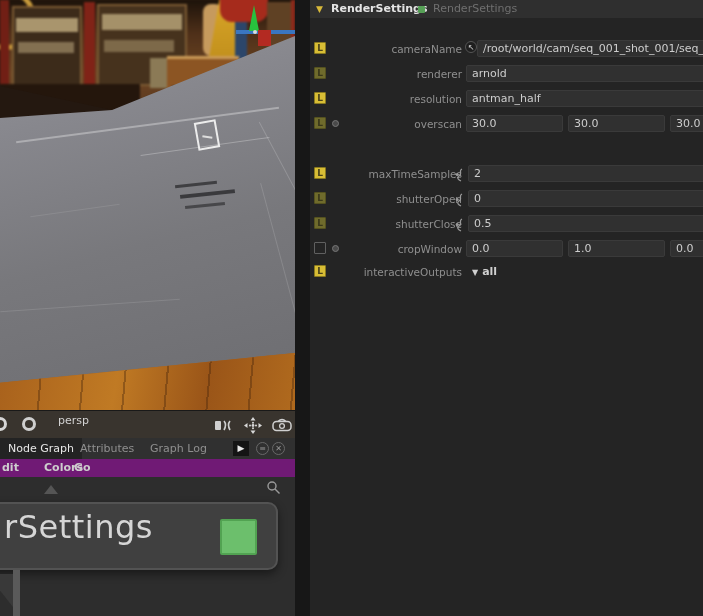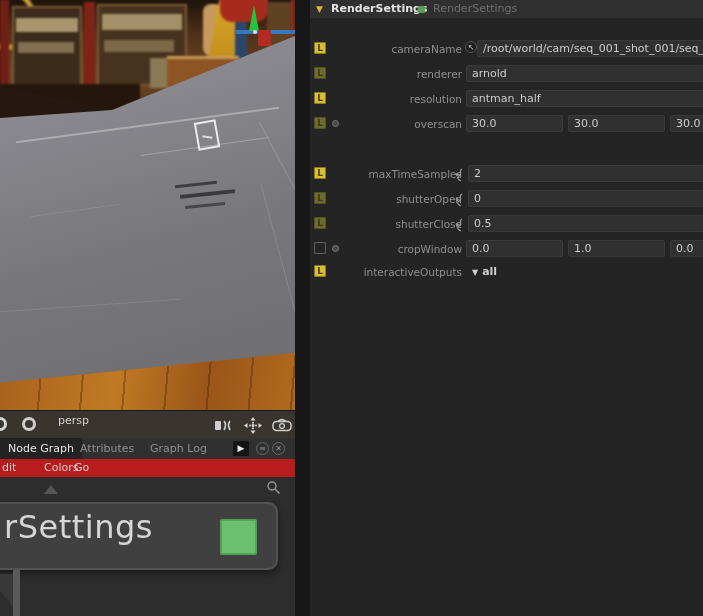--- a/index.html
+++ b/index.html
@@ -76,21 +76,21 @@
   .vt-icon { position:absolute; top:6px; }
 
   
   #tabstrip { position:absolute; left:0; top:438px; width:312px; height:21px; background:#303030; }
   .tab { position:absolute; top:0; height:21px; font-size:11px; line-height:21px; padding:0 8px; color:#8f8f8f; }
   .tab.active { background:#232323; color:#e6e6e6; }
   .playbox { position:absolute; left:233px; top:3px; width:16px; height:15px; background:#141414; color:#e8e8e8; font-size:9px; line-height:15px; text-align:center; }
   .circ { position:absolute; top:4px; width:13px; height:13px; border:1px solid #686868; border-radius:50%; color:#969696; font-size:8px; line-height:11px; text-align:center; }
 
   
-  #ngmenu { position:absolute; left:0; top:459px; width:342px; height:18px; background:#b91c1c; }
+  #ngmenu { position:absolute; left:0; top:459px; width:342px; height:18px; background:#701a75;font-weight:bold; }
   .menu-item { position:absolute; top:2px; font-size:11px; color:#cdcdcd; }
 
   
   #nodegraph { position:absolute; left:0; top:477px; width:295px; height:139px; background:#2d2d2d; overflow:hidden; }
   .input-caret { position:absolute; left:44px; top:8px; width:0; height:0; border-left:7px solid transparent; border-right:7px solid transparent; border-bottom:9px solid #555; }
   .node { position:absolute; left:-46px; top:25px; width:324px; height:68px; background:#404040; border:2px solid #535353; border-radius:10px; box-shadow:0 4px 10px rgba(0,0,0,.45); }
   .node-text { position:absolute; left:48px; top:4px; font-size:32px; color:#d6d6d6; letter-spacing:.5px; }
   .node-square { position:absolute; left:264px; top:15px; width:37px; height:36px; background:#6cbf6c; border:2px solid #52a352; border-radius:2px; }
   .conn-bar { position:absolute; left:13px; top:93px; width:7px; height:46px; background:#5a5a5a; }
   .conn-tri { position:absolute; left:-13px; top:97px; width:0; height:0; border-left:33px solid transparent; border-top:42px solid #393939; }

